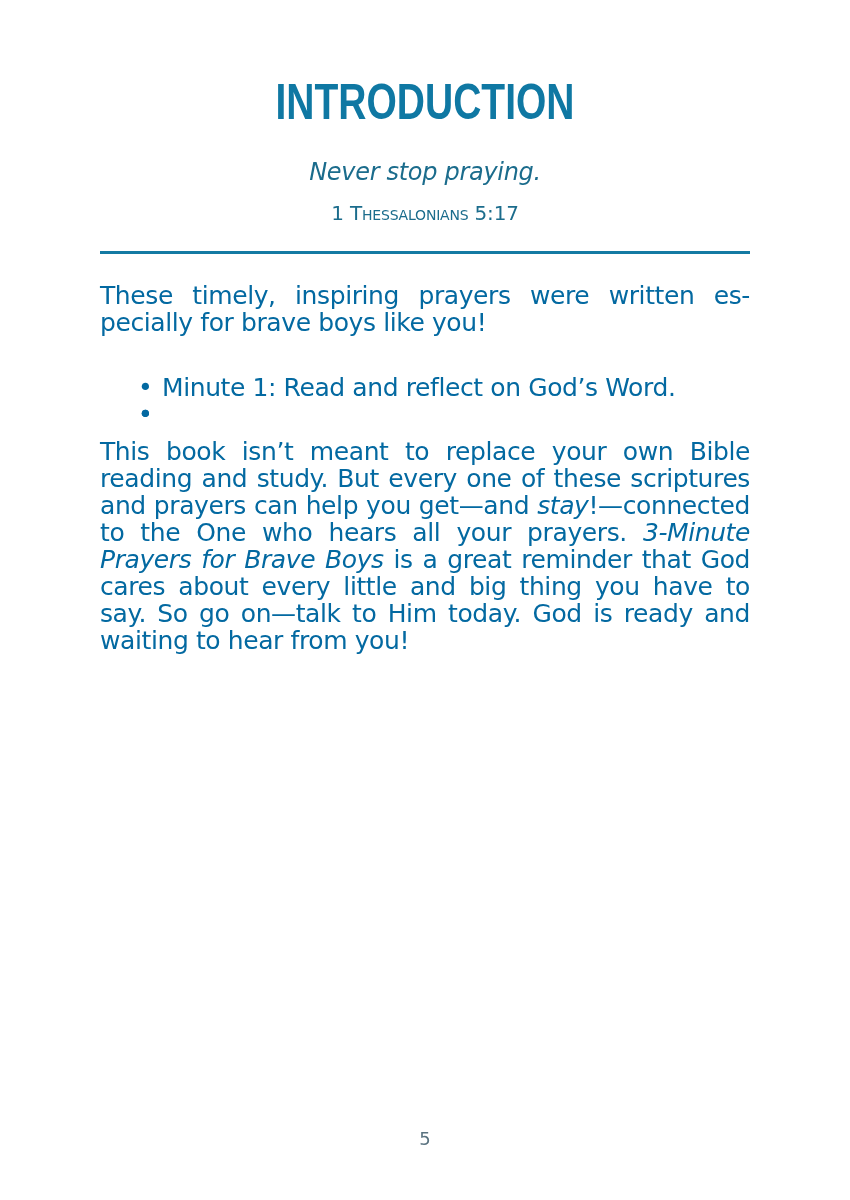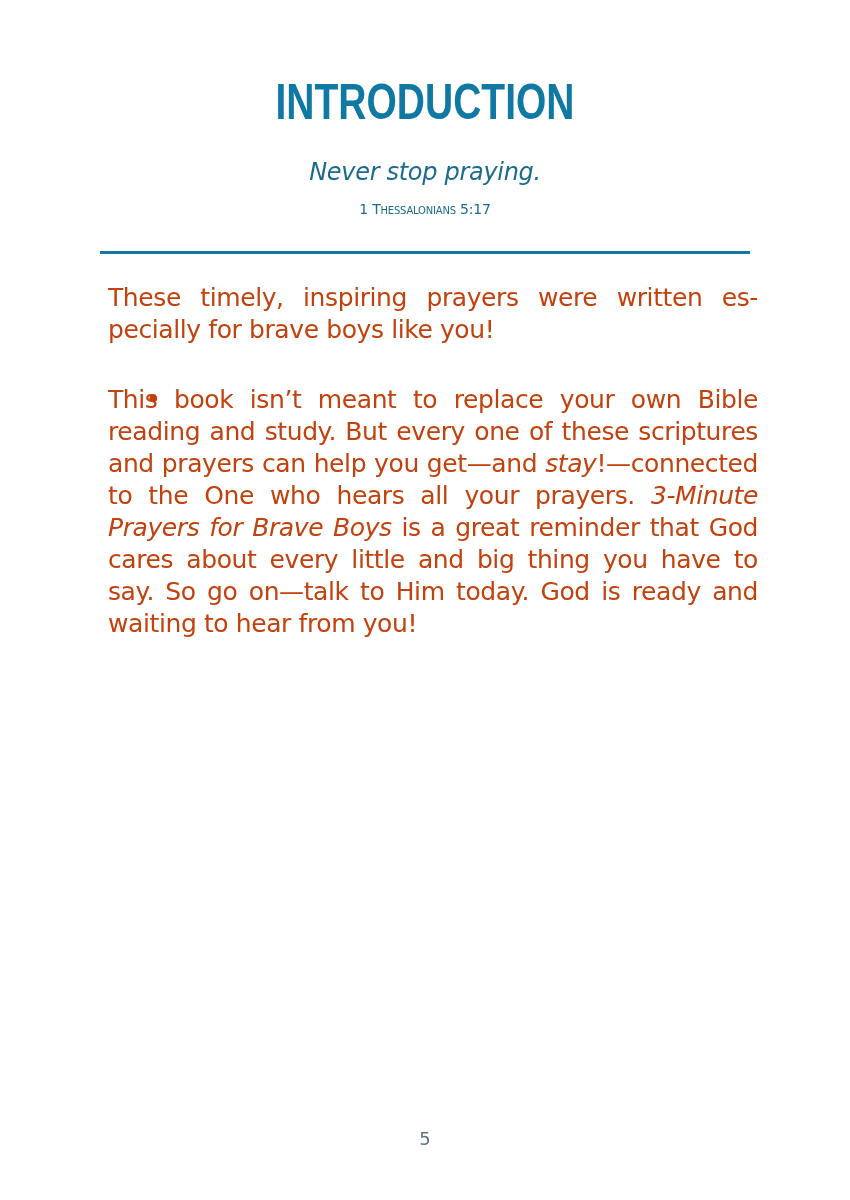--- a/index.html
+++ b/index.html
@@ -41,44 +41,44 @@
       font-family: "DejaVu Sans", sans-serif;
       color: #1b6c8c;
       letter-spacing: -0.3px;
     }
     .epigraph-ref {
       position: absolute;
       top: 201px;
       left: 0;
       width: 850px;
       text-align: center;
-      font-size: 14px;
+      font-size: 20px;
       font-family: "DejaVu Sans", sans-serif;
       color: #1b6c8c;
       font-variant: small-caps;
       letter-spacing: -0.2px;
     }
     .rule {
       position: absolute;
       top: 251px;
       left: 100px;
       width: 650px;
       height: 3px;
       background: #147aa3;
     }
     .body-text {
       position: absolute;
       top: 282px;
-      left: 108px;
+      left: 100px;
       width: 650px;
       font-size: 25px;
-      line-height: 32px;
+      line-height: 27px;
       text-align: justify;
       letter-spacing: -0.4px;
-      color: #c2410c;
+      color: #0369a1;
     }
     .body-text p {
       margin: 0 0 37.5px 0;
     }
     .bullets {
       list-style: none;
       margin: 0 0 37.5px 0;
       padding: 0 0 0 62px;
     }
     .bullets li {
@@ -108,20 +108,21 @@
 <div class="epigraph-quote">Never stop praying.</div>
 <div class="epigraph-ref">1 Thessalonians 5:17</div>
 
 <div class="rule"></div>
 
 <div class="body-text">
   <p>These timely, inspiring prayers were written es-pecially for brave boys like you!</p>
   <ul class="bullets">
     <li>
       <span class="bullet">•</span>
+      <span>Minute 1: Read and reflect on God’s Word.</span>
     </li>
     <li>
       <span class="bullet">•</span>
     </li>
     <li>
       <span class="bullet">•</span>
     </li>
   </ul>
   <p><span>This book isn’t meant to replace your own Bible reading and study. But every one of these scriptures and prayers can help you get—and </span><em>stay</em><span>!—connected to the One who hears all your prayers. </span><em>3-Minute Prayers for Brave Boys</em><span> is a great reminder that God cares about every little and big thing you have to say. So go on—talk to Him today. God is ready and waiting to hear from you!</span></p>
 </div>

